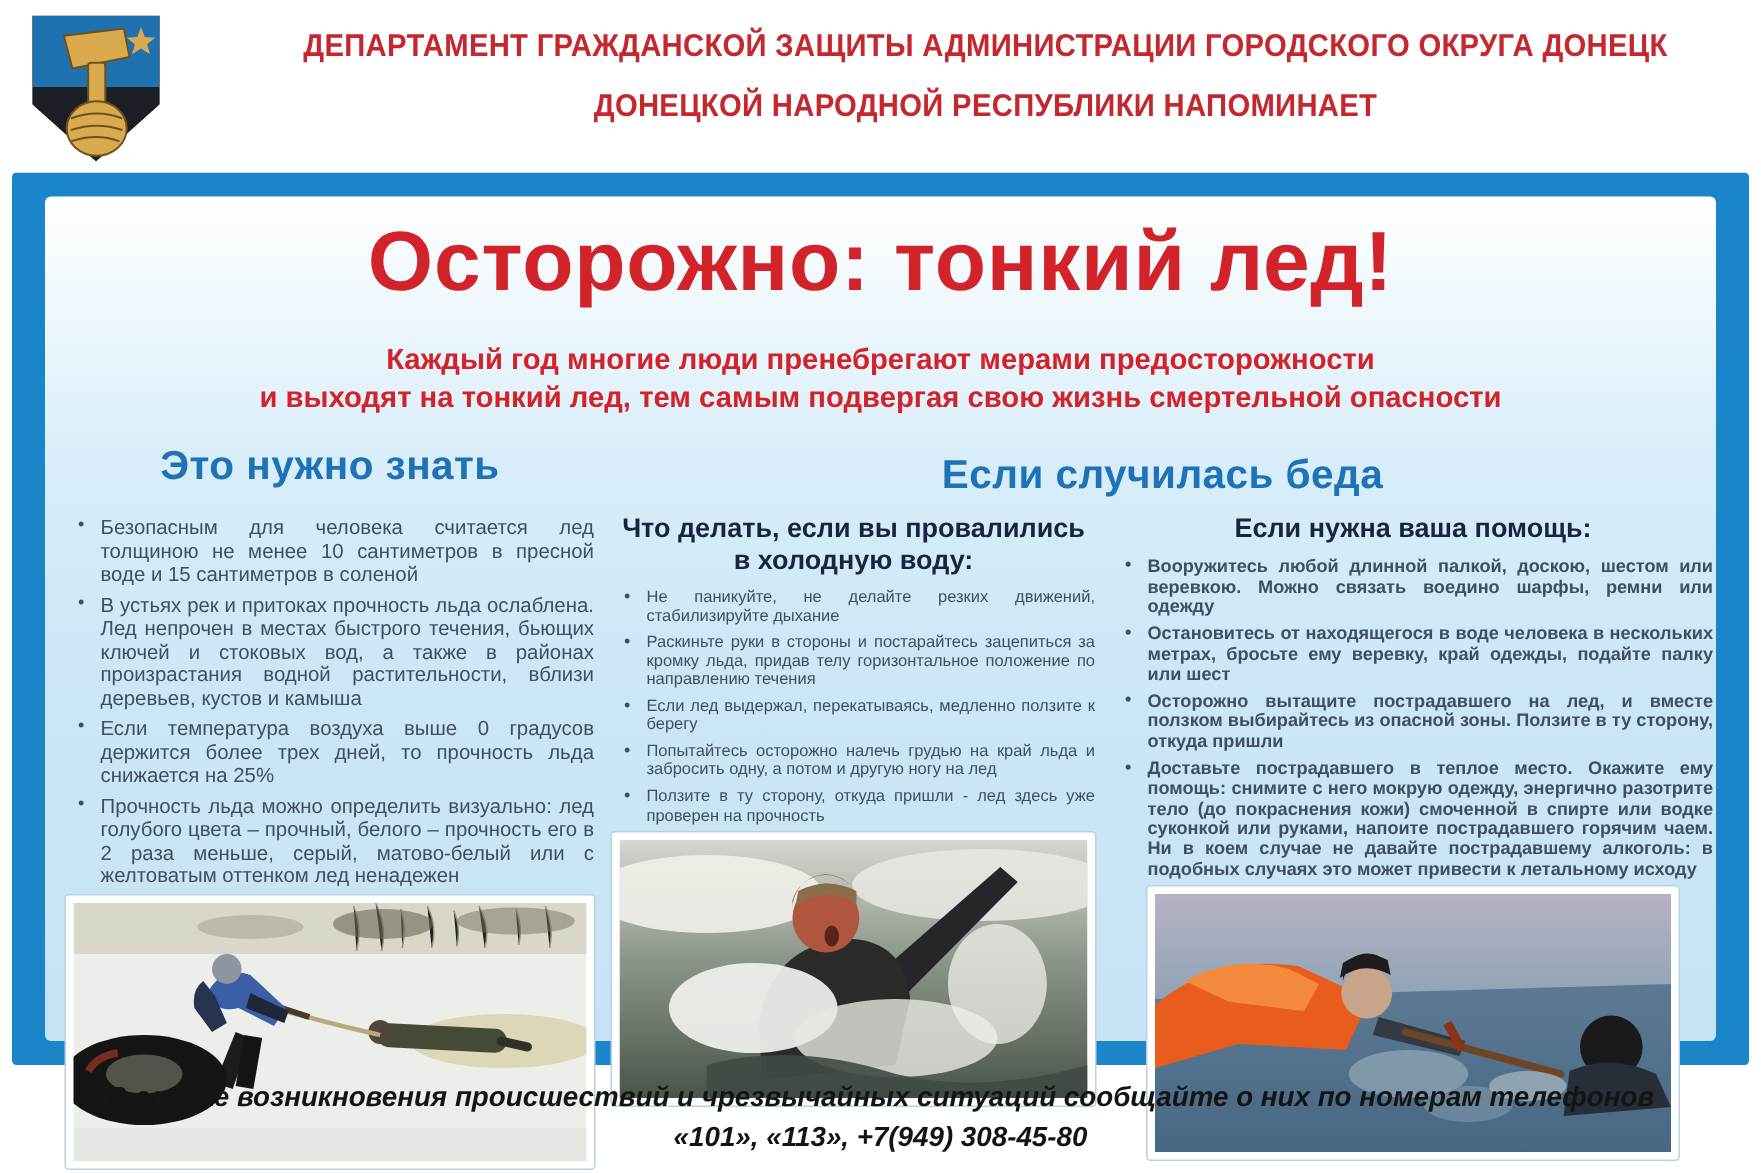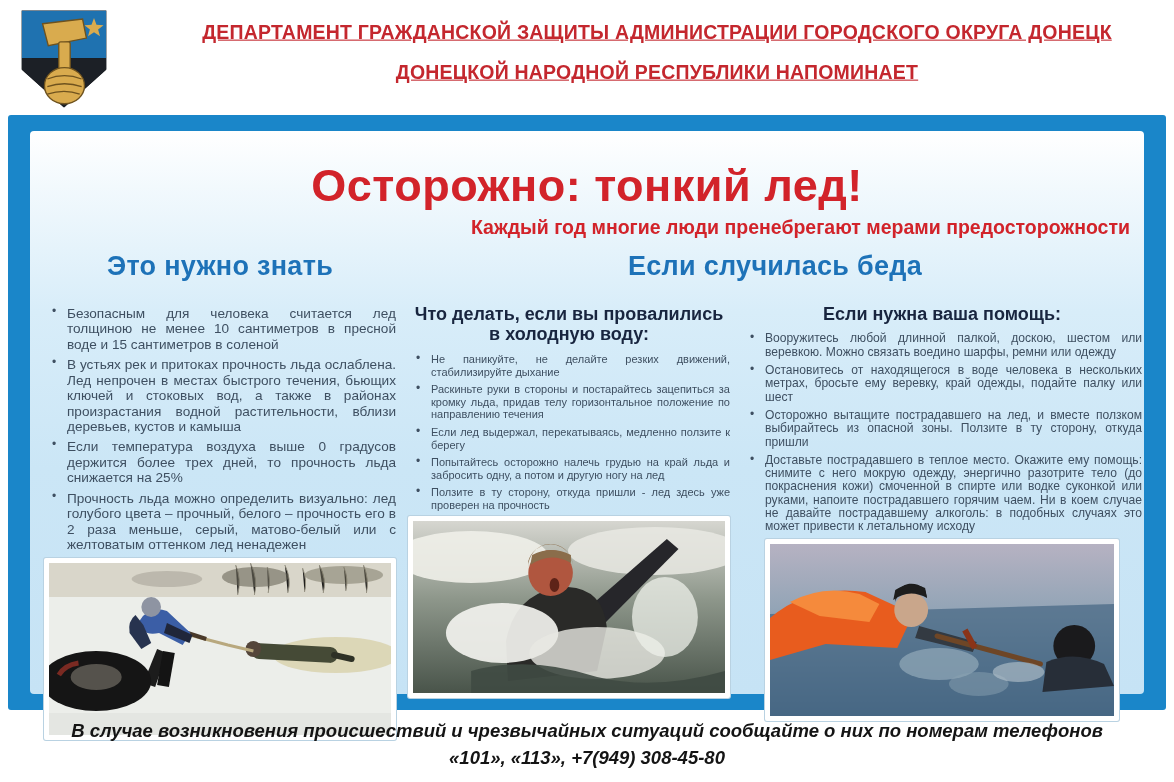--- a/index.html
+++ b/index.html
@@ -6,69 +6,69 @@
   body{
     width:1174px;height:782px;overflow:hidden;background:#ffffff;
     font-family:"Liberation Sans", sans-serif;
     -webkit-font-smoothing:antialiased;
   }
   
   .header{position:relative;height:115px;background:#ffffff;}
   .emblem{position:absolute;left:14px;top:6px;width:100px;height:106px;}
   .header-text{
     padding:20px 10px 0 150px;text-align:center;
-    color:#c4272e;font-weight:bold;text-decoration:underline;
+    color:#c4272e;font-weight:bold;
   }
   .header-line1{font-size:19.5px;letter-spacing:.2px;transform:scaleY(1.08);}
   .header-line2{font-size:19.5px;margin-top:17px;letter-spacing:.2px;transform:scaleY(1.08);}
   
   .frame{
     margin:0 8px;height:595px;box-sizing:border-box;
     background:#1a86c9;padding:16px 22px;border-radius:3px;
   }
   .panel{
     height:100%;box-sizing:border-box;border-radius:4px;
     background:linear-gradient(180deg,#ffffff 0%,#f2f9fd 10%,#d8edf9 32%,#cbe6f6 60%,#c6e3f5 100%);
     padding:8px 14px 10px 14px;
     display:flex;flex-direction:column;
   }
   .poster-title{
     text-align:center;color:#d2232a;font-weight:bold;
-    font-size:45px;letter-spacing:.5px;margin-top:23px;line-height:1.05;
+    font-size:56px;letter-spacing:.5px;margin-top:6px;line-height:1.05;
   }
   .poster-subtitle{
-    text-align:right;color:#d2232a;font-weight:bold;
-    font-size:19.5px;line-height:1.3;margin-top:6px;
+    text-align:center;color:#d2232a;font-weight:bold;
+    font-size:19.5px;line-height:1.3;margin-top:24px;
   }
   .heads-row{
     display:grid;grid-template-columns:352px 322px 400px;column-gap:12px;
     margin-top:10px;align-items:center;
   }
   .section-heading{
     text-align:center;color:#1d72b8;font-weight:bold;font-size:27px;letter-spacing:.3px;
   }
-  .span2{grid-column:2 / span 2;}
+  .span2{grid-column:2 / span 2;margin-top:13px;}
   .columns{
     display:grid;grid-template-columns:352px 322px 400px;column-gap:12px;
-    margin-top:20px;flex:1;min-height:0;
+    margin-top:8px;flex:1;min-height:0;
   }
   .col{display:flex;flex-direction:column;min-height:0;}
   .sub-heading{
     text-align:center;color:#18253f;font-weight:bold;font-size:18px;line-height:1.16;margin:2px 0 4px 0;
   }
   ul.bullets{list-style:none;margin:4px 0 0 0;padding:0 0 0 6px;color:#3e4f61;}
   ul.bullets li{
     position:relative;padding-left:17px;text-align:justify;margin-bottom:5px;
   }
   ul.bullets li::before{
     content:"•";position:absolute;left:2px;top:-1px;color:#3e4f61;font-size:12px;
   }
   .col-know ul.bullets{font-size:13.6px;line-height:1.14;}
   .col-fell ul.bullets{font-size:11px;line-height:1.14;}
-  .col-help ul.bullets{font-size:12.1px;line-height:1.1;}
+  .col-help ul.bullets{font-size:12.1px;line-height:1.1;font-weight:bold;}
   .photo{
     margin-top:auto;background:#fff;border:5px solid #ffffff;border-radius:2px;
     box-shadow:0 0 0 1px #b9d2e2;line-height:0;
   }
   .photo svg{width:100%;height:172px;display:block;}
   .photo-help{width:86%;align-self:center;}
   
   .footer{
     height:72px;text-align:center;color:#141414;font-weight:bold;
     font-size:18.5px;line-height:1.3;padding-top:9px;box-sizing:border-box;font-style:italic;
@@ -103,20 +103,21 @@
     <div class="header-line2">ДОНЕЦКОЙ НАРОДНОЙ РЕСПУБЛИКИ НАПОМИНАЕТ</div>
   </div>
 </div>
 
 <div class="frame">
   <div class="panel">
 
     <div class="poster-title">Осторожно: тонкий лед!</div>
     <div class="poster-subtitle">
       <div>Каждый год многие люди пренебрегают мерами предосторожности</div>
+      <div>и выходят на тонкий лед, тем самым подвергая свою жизнь смертельной опасности</div>
     </div>
 
     <div class="heads-row">
       <div class="section-heading">Это нужно знать</div>
       <div class="section-heading span2">Если случилась беда</div>
     </div>
 
     <div class="columns">
 
       <div class="col col-know">

